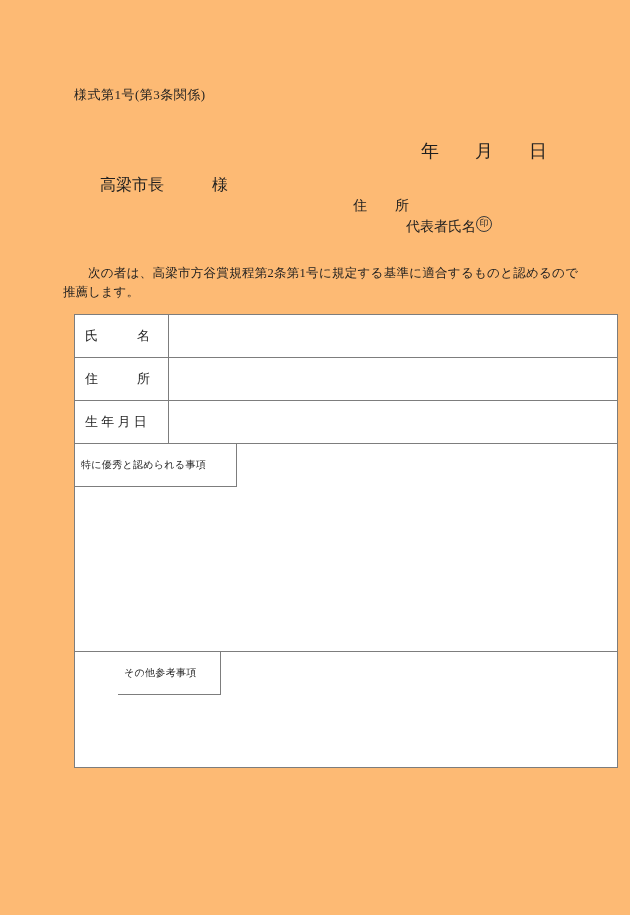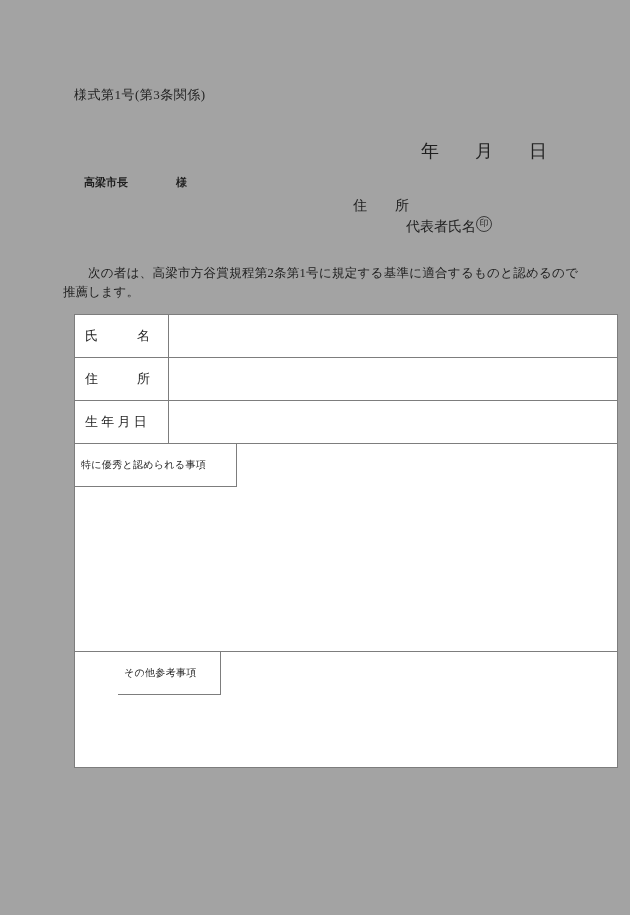--- a/index.html
+++ b/index.html
@@ -11,21 +11,21 @@
     width: 630px;
     height: 915px;
     position: relative;
     font-family: "Liberation Serif", "DejaVu Serif", serif;
     color: #1f1f1f;
     overflow: hidden;
   }
   .page {
     position: absolute;
     inset: 0;
-    background: #a3a3a3;
+    background: #fdba74;
   }
   .form-number {
     position: absolute;
     left: 74px;
     top: 86px;
     font-size: 13px;
     letter-spacing: 0.5px;
     white-space: pre;
   }
   .doc-title {
@@ -40,27 +40,26 @@
   }
   .date-line {
     position: absolute;
     top: 139px;
     right: 83px;
     font-size: 18px;
     white-space: pre;
   }
   .addressee-row {
     position: absolute;
-    left: 84px;
+    left: 100px;
     top: 175px;
-    font-size: 11px;
+    font-size: 16px;
     display: flex;
     column-gap: 48px;
     white-space: pre;
-    font-weight: bold;
   }
   .sender-block {
     position: absolute;
     left: 353px;
     top: 195px;
     width: 204px;
     font-size: 14px;
   }
   .sender-line {
     height: 21px;

